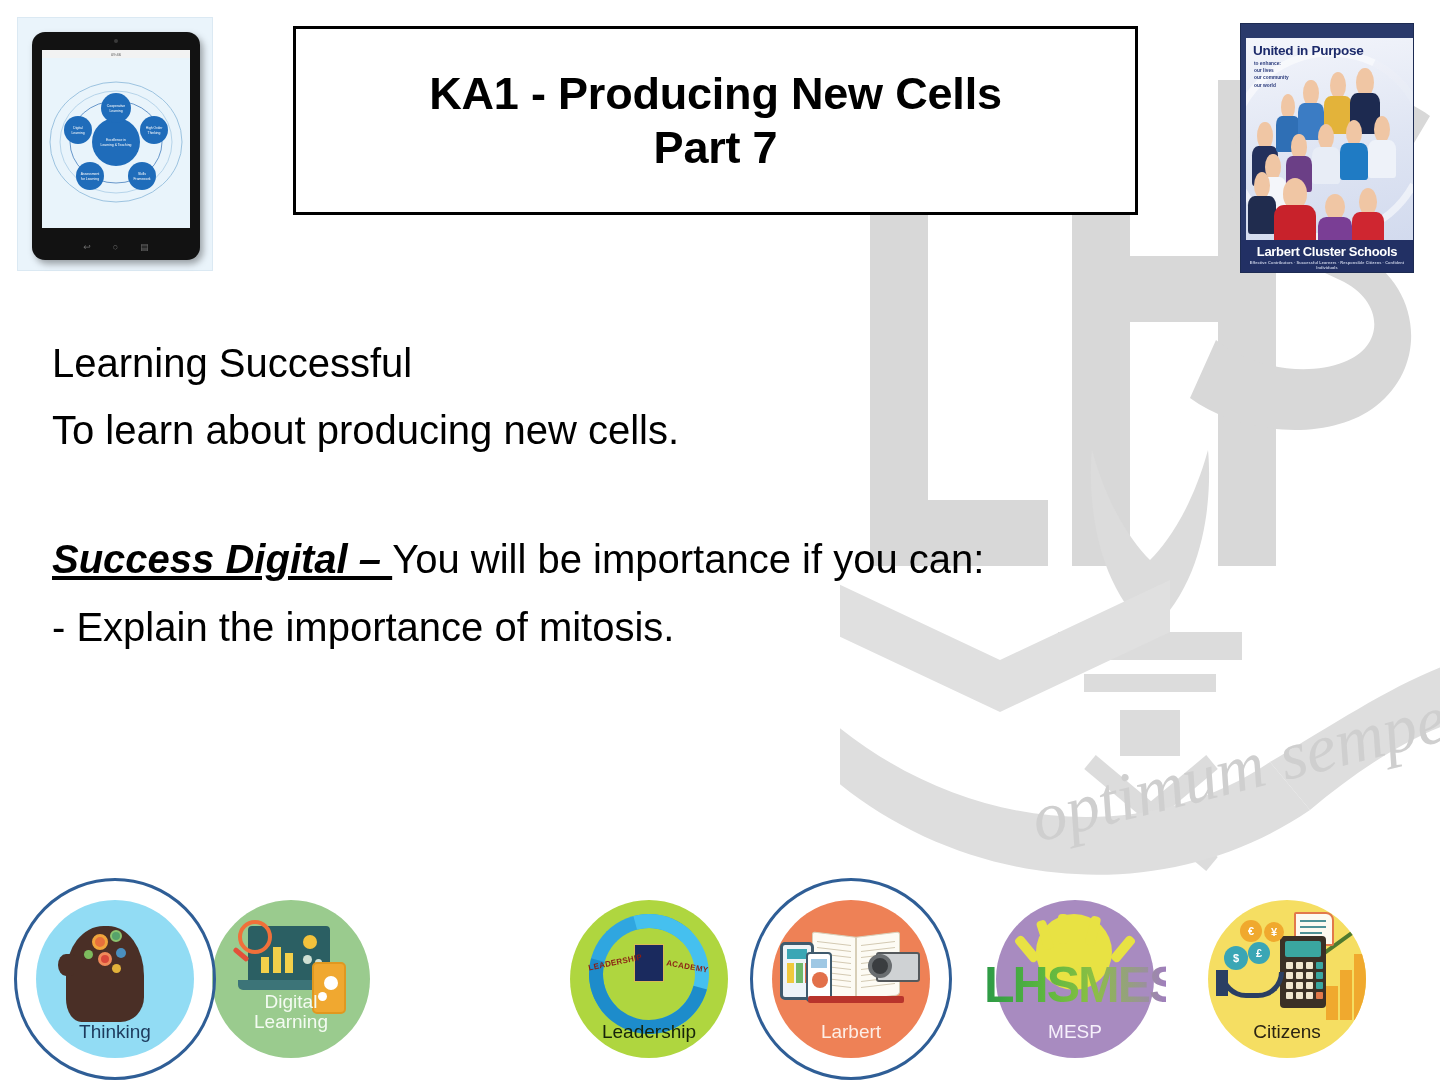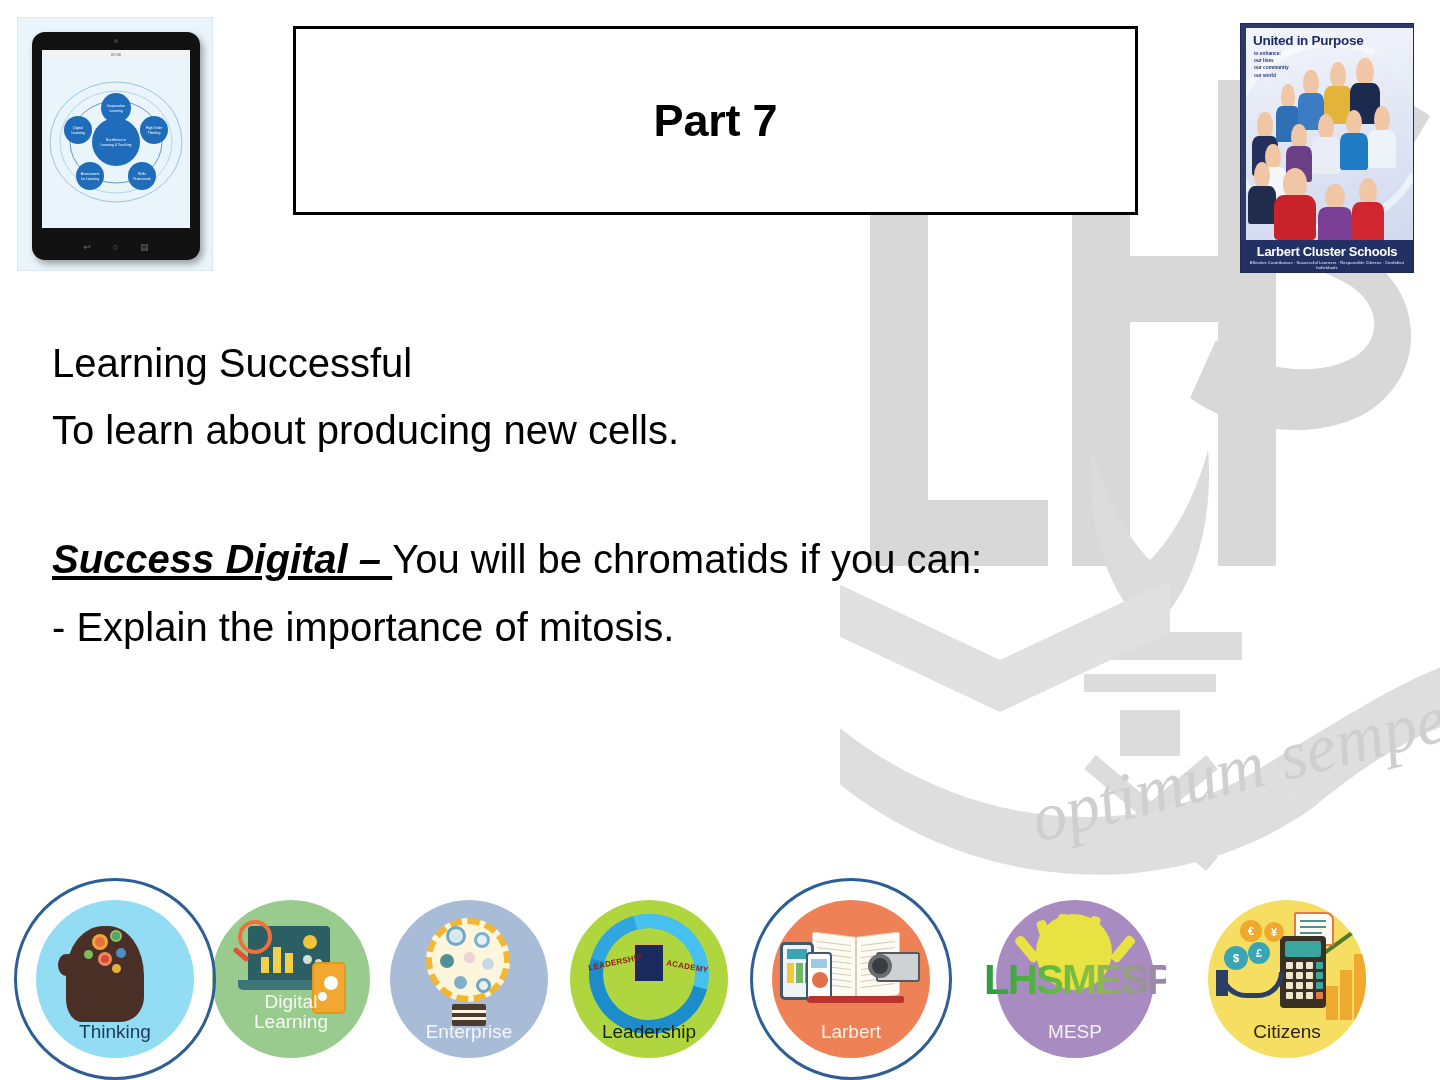--- a/index.html
+++ b/index.html
@@ -87,21 +87,21 @@
   #poster-image {
     position: absolute;
     left: 1240px; top: 23px;
     width: 174px; height: 250px;
     background: #2a3a6b;
     border: 1px solid #1d2b52;
     z-index: 3;
     overflow: hidden;
   }
   #poster-inner {
-    position: absolute; left: 5px; top: 4px;
+    position: absolute; left: 5px; top: 14px;
     width: 188px; height: 242px;
     background: linear-gradient(170deg,#f3f5fb 0%,#dfe5f3 45%,#cdd6ec 100%);
     overflow: hidden;
   }
   #poster-title {
     position: absolute; left: 7px; top: 5px;
     font-size: 13.5px; font-weight: bold;
     color: #1d2b6b;
     letter-spacing: -0.3px;
     white-space: nowrap;
@@ -326,21 +326,21 @@
     width: 24px; height: 24px;
     background: #3a3d40; border-radius: 50%;
     border: 4px solid #6a6e71;
   }
 
   
   .mesp-word {
     position: absolute; left: -12px; top: 56px;
     width: 182px;
     text-align: left;
-    font-size: 42px; font-weight: bold;
+    font-size: 50px; font-weight: bold;
     letter-spacing: -2px;
     background: linear-gradient(90deg,#2c9a46 0%,#5fb83f 35%,#8bbf44 60%,#a07fbd 100%);
     -webkit-background-clip: text; background-clip: text;
     -webkit-text-fill-color: transparent; color: transparent;
     z-index: 6;
     text-decoration: underline;
   }
   .sun-burst {
     position: absolute; left: 40px; top: 14px;
     width: 76px; height: 76px;
@@ -461,20 +461,21 @@
     </div>
     <div id="tablet-home">
       <span class="tablet-nav-glyph">↩</span>
       <span class="tablet-nav-glyph">○</span>
       <span class="tablet-nav-glyph">▤</span>
     </div>
   </div>
 </div>
 
 <div id="title-box">
+  <div class="title-line">KA1 - Producing New Cells</div>
   <div class="title-line">Part 7</div>
 </div>
 
 <div id="poster-image">
   <div id="poster-inner">
     <div id="poster-swoosh"></div>
     <div id="poster-title">United in Purpose</div>
     <div id="poster-sub" style="white-space:pre-line">to enhance:
 our lives
 our community
@@ -543,21 +544,21 @@
     <span id="poster-footer-sub">Effective Contributors · Successful Learners · Responsible Citizens · Confident Individuals</span>
   </div>
 </div>
 
 <div id="body-text">
   <div class="body-line">
     <span class="heading-only">Learning Successful</span>
   </div>
   <div class="body-line">To learn about producing new cells.</div>
   <div id="blank-line"></div>
-  <div class="body-line"><span class="heading-inline">Success Digital – </span><span>You will be chromatids if you can:</span></div>
+  <div class="body-line"><span class="heading-inline">Success Digital – </span><span>You will be importance if you can:</span></div>
   <div class="body-line">- Explain the importance of mitosis.</div>
 </div>
 
 <div id="icon-row">
 
   <div class="icon-item" style="left:36px">
     <div class="highlight-ring"></div>
     <div class="icon-circle" style="background:#92DCF4">
       <div class="icon-art">
         <div class="head-silhouette"></div>
@@ -590,36 +591,20 @@
         <div class="phone">
           <div class="gear" style="left:10px;top:12px;width:14px;height:14px;background:#fff"></div>
           <div class="gear" style="left:4px;top:28px;width:9px;height:9px;background:#fff"></div>
         </div>
       </div>
     </div>
     <div class="icon-label two-line" style="color:#f4fbf2;white-space:pre-line">Digital
 Learning</div>
   </div>
 
-  <div class="icon-item" style="left:390px">
-    <div class="icon-circle" style="background:#A8BCD8">
-      <div class="icon-art">
-        <div class="bulb-glass"></div>
-        <div class="bulb-base"></div>
-        <div class="gear" style="left:56px;top:26px;width:20px;height:20px;background:#d9e9f2;border:3px solid #6fa8c4"></div>
-        <div class="gear" style="left:84px;top:32px;width:16px;height:16px;background:#e4f0f5;border:3px solid #7bb2cd"></div>
-        <div class="gear" style="left:50px;top:54px;width:14px;height:14px;background:#4f9296"></div>
-        <div class="gear" style="left:74px;top:52px;width:11px;height:11px;background:#efd2d8"></div>
-        <div class="gear" style="left:92px;top:58px;width:12px;height:12px;background:#c7d9e4"></div>
-        <div class="gear" style="left:64px;top:76px;width:13px;height:13px;background:#7fb0c6"></div>
-        <div class="gear" style="left:86px;top:78px;width:15px;height:15px;background:#e8eef2;border:3px solid #6fa8c4"></div>
-      </div>
-    </div>
-    <div class="icon-label" style="color:#f3f7fd">Enterprise</div>
-  </div>
 
   <div class="icon-item" style="left:570px">
     <div class="icon-circle" style="background:#AFD63F">
       <div class="icon-art">
         <div class="recycle-arc"></div>
         <div class="recycle-arc b"></div>
         <div class="recycle-arc c"></div>
         <div class="crest-mini"></div>
         <div class="leadership-word" style="left:18px;top:58px;transform:rotate(-12deg)">LEADERSHIP</div>
         <div class="leadership-word" style="left:96px;top:62px;transform:rotate(10deg)">ACADEMY</div>

